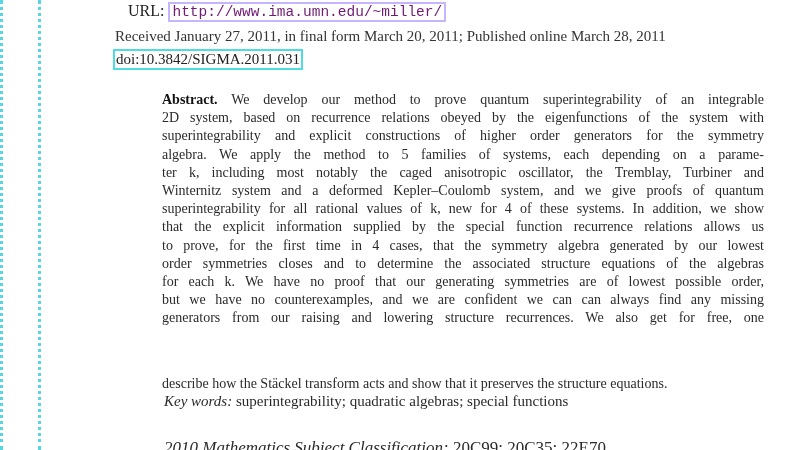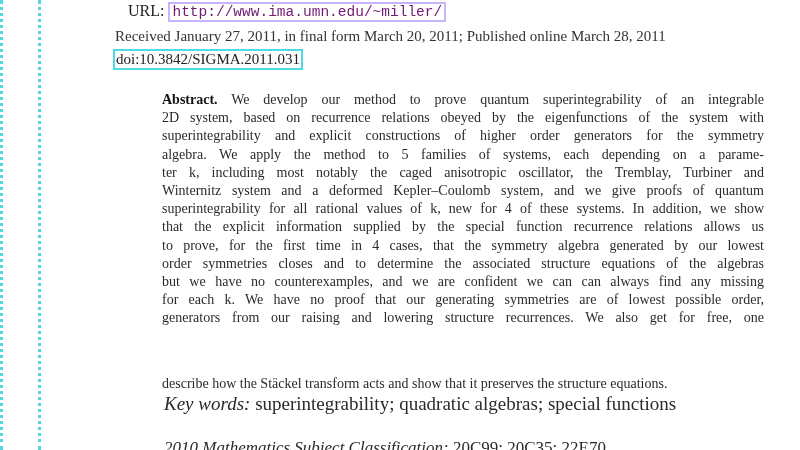--- a/index.html
+++ b/index.html
@@ -105,21 +105,21 @@
     .abstract-label {
       font-weight: bold;
       color: #111;
     }
     .keywords {
       position: absolute;
       left: 164px;
       top: 393px;
       white-space: nowrap;
       font-family: "Liberation Serif", serif;
-      font-size: 19px;
+      font-size: 15px;
       color: #2a2a2a;
     }
     .classification {
       position: absolute;
       left: 164px;
       top: 438px;
       white-space: nowrap;
       font-family: "Liberation Serif", serif;
       font-size: 17px;
       color: #2a2a2a;
@@ -148,22 +148,22 @@
   <span class="line"><span class="abstract-label">Abstract.</span><span> We develop our method to prove quantum superintegrability of an integrable</span></span>
   <span class="line">2D system, based on recurrence relations obeyed by the eigenfunctions of the system with</span>
   <span class="line">superintegrability and explicit constructions of higher order generators for the symmetry</span>
   <span class="line">algebra.  We apply the method to 5 families of systems, each depending on a parame-</span>
   <span class="line">ter k, including most notably the caged anisotropic oscillator, the Tremblay, Turbiner and</span>
   <span class="line">Winternitz system and a deformed Kepler–Coulomb system, and we give proofs of quantum</span>
   <span class="line">superintegrability for all rational values of k, new for 4 of these systems.  In addition, we show</span>
   <span class="line">that the explicit information supplied by the special function recurrence relations allows us</span>
   <span class="line">to prove, for the first time in 4 cases, that the symmetry algebra generated by our lowest</span>
   <span class="line">order symmetries closes and to determine the associated structure equations of the algebras</span>
+  <span class="line">for each k.  We have no proof that our generating symmetries are of lowest possible order,</span>
   <span class="line">but we have no counterexamples, and we are confident we can can always find any missing</span>
-  <span class="line">for each k.  We have no proof that our generating symmetries are of lowest possible order,</span>
   <span class="line">generators from our raising and lowering structure recurrences.  We also get for free, one</span>
   <span class="line last">describe how the Stäckel transform acts and show that it preserves the structure equations.</span>
 </div>
 
 <div class="keywords">
   <span class="ital">Key words:</span><span> superintegrability; quadratic algebras; special functions</span>
 </div>
 
 <div class="classification">
   <span class="ital">2010 Mathematics Subject Classification:</span><span> 20C99; 20C35; 22E70</span>

